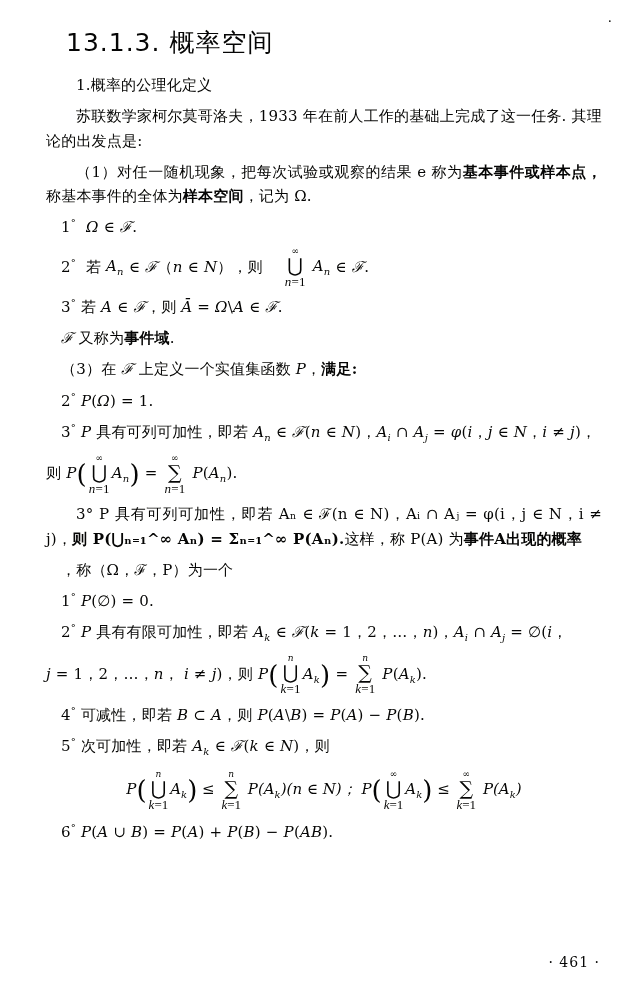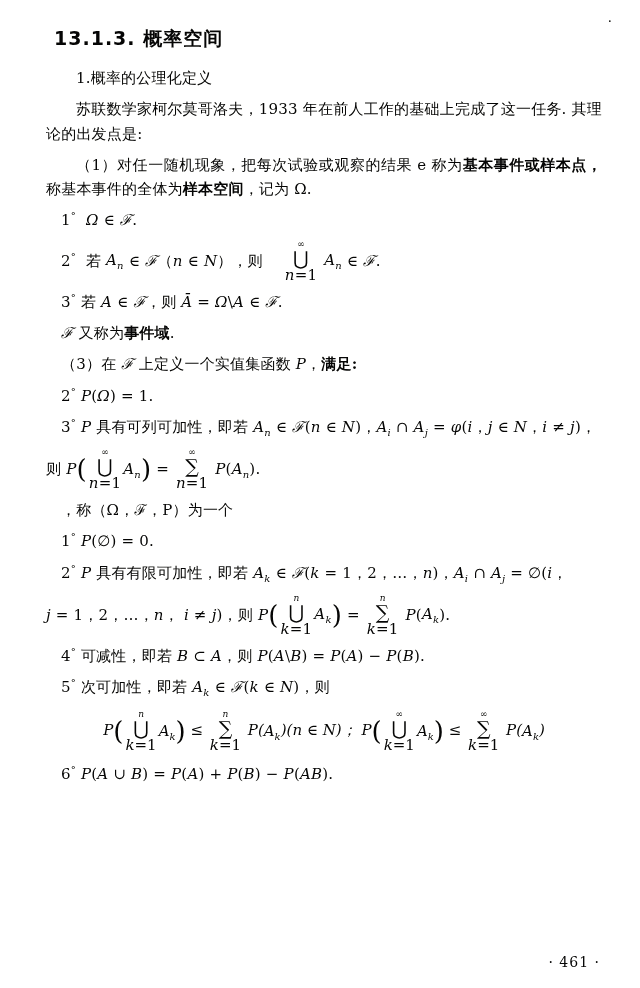--- a/index.html
+++ b/index.html
@@ -23,24 +23,24 @@
     box-sizing: border-box;
     filter: contrast(1.05);
   }
   .page-inner {
     position: absolute;
     left: 46px;
     top: 26px;
     width: 556px;
   }
   .heading {
-    font-size: 19px;
-    font-weight: bold;
+    font-size: 25px;
+    font-weight: normal;
     letter-spacing: 1px;
-    margin: 0 0 14px 8px;
+    margin: 0 0 14px 20px;
     font-family: "DejaVu Sans", sans-serif;
   }
   .dot-mark {
     position: absolute;
     right: 28px;
     top: 14px;
     font-size: 13px;
   }
   p {
     margin: 0 0 7px 0;
@@ -74,21 +74,21 @@
     display: inline-block;
     vertical-align: middle;
     text-align: center;
     font-size: 13px;
     line-height: 1.0;
     font-style: normal;
     margin: 0 2px;
   }
   .bigop .top { font-size: 9px; display: block; }
   .bigop .glyph { font-size: 19px; display: block; font-style: normal; }
-  .bigop .bot { font-size: 15px; display: block; }
+  .bigop .bot { font-size: 13px; display: block; font-family: Liberation Serif, serif; }
   .paren-big {
     font-size: 26px;
     vertical-align: middle;
     font-style: normal;
   }
   .footer {
     position: absolute;
     right: 40px;
     bottom: 18px;
     font-size: 14px;
@@ -125,20 +125,21 @@
 
     <p class="ind2">（3）在 <span class="scr">ℱ</span> 上定义一个实值集函数 <i>P</i>，<span class="bold">满足:</span></p>
 
 
     <p class="ind2">2<sup class="sup">°</sup> <i>P</i>(<i>Ω</i>) = 1.</p>
 
     <p class="ind2">3<sup class="sup">°</sup> <i>P</i> 具有可列可加性，即若 <i>A<span class="sub">n</span></i> ∈ <span class="scr">ℱ</span>(<i>n</i> ∈ <i>N</i>)，<i>A<span class="sub">i</span></i> ∩ <i>A<span class="sub">j</span></i> = <i>φ</i>(<i>i</i>，<i>j</i> ∈ <i>N</i>，<i>i</i> ≠ <i>j</i>)，</p>
 
     <p class="noind">则 <i>P</i><span class="paren-big">(</span><span class="bigop"><span class="top">∞</span><span class="glyph">⋃</span><span class="bot"><i>n</i>=1</span></span><i>A<span class="sub">n</span></i><span class="paren-big">)</span> = <span class="bigop"><span class="top">∞</span><span class="glyph">∑</span><span class="bot"><i>n</i>=1</span></span> <i>P</i>(<i>A<span class="sub">n</span></i>).</p>
 
+    <p class="ind1"><span>3° P 具有可列可加性，即若 Aₙ ∈ ℱ(n ∈ N)，Aᵢ ∩ Aⱼ = φ(i，j ∈ N，i ≠ j)，</span><span class="bold">则 P(⋃ₙ₌₁^∞ Aₙ) = Σₙ₌₁^∞ P(Aₙ).</span><span>这样，称 P(A) 为</span><span class="bold">事件A出现的概率</span></p>
 
     <p class="ind2">，称（Ω，ℱ，P）为一个</p>
 
     <p class="ind2">1<sup class="sup">°</sup> <i>P</i>(∅) = 0.</p>
 
     <p class="ind2">2<sup class="sup">°</sup> <i>P</i> 具有有限可加性，即若 <i>A<span class="sub">k</span></i> ∈ <span class="scr">ℱ</span>(<i>k</i> = 1，2，…，<i>n</i>)，<i>A<span class="sub">i</span></i> ∩ <i>A<span class="sub">j</span></i> = ∅(<i>i</i>，</p>
 
     <p class="noind"><i>j</i> = 1，2，…，<i>n</i>， <i>i</i> ≠ <i>j</i>)，则 <i>P</i><span class="paren-big">(</span><span class="bigop"><span class="top"><i>n</i></span><span class="glyph">⋃</span><span class="bot"><i>k</i>=1</span></span><i>A<span class="sub">k</span></i><span class="paren-big">)</span> = <span class="bigop"><span class="top"><i>n</i></span><span class="glyph">∑</span><span class="bot"><i>k</i>=1</span></span> <i>P</i>(<i>A<span class="sub">k</span></i>).</p>
 
 

